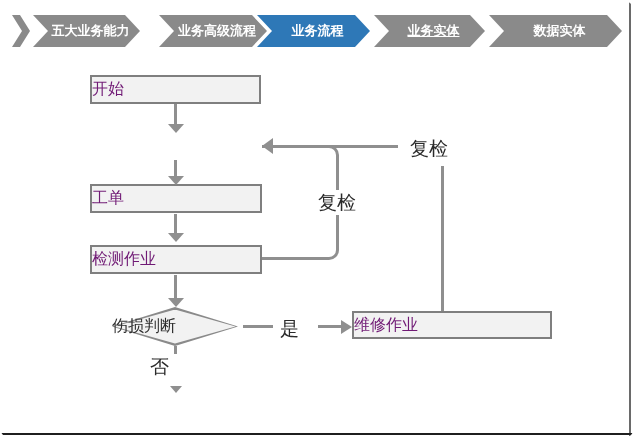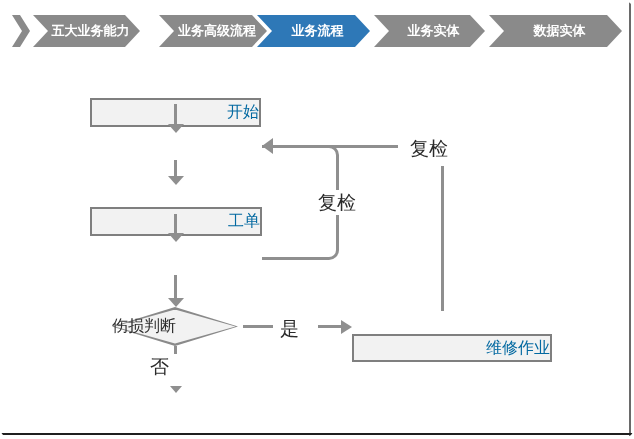--- a/index.html
+++ b/index.html
@@ -20,22 +20,22 @@
   }
   .chev.active { background:#2e78b7;text-align:center; }
   .chev-lead {
     position:absolute; top:15px; left:12px; width:18px; height:32px; background:#8a8a8a;
     clip-path:polygon(0 0, 8px 0, 100% 50%, 8px 100%, 0 100%, calc(100% - 8px) 50%);
   }
 
   
   .node {
     position:absolute; box-sizing:border-box; background:#f2f2f2;
-    border:2px solid #7f7f7f; display:flex; align-items:center; justify-content:flex-end;
-    font-size:16px; color:#0369a1;margin-top:23px;
+    border:2px solid #7f7f7f; display:flex; align-items:center; justify-content:flex-start;
+    font-size:16px; color:#701a75;
   }
   .line { position:absolute; background:#8f8f8f; }
   .tri  { position:absolute; width:0; height:0; }
   .tri-down  { border-left:8px solid transparent; border-right:8px solid transparent; border-top:9px solid #8f8f8f; }
   .tri-down-sm { border-left:6px solid transparent; border-right:6px solid transparent; border-top:7px solid #8f8f8f; }
   .tri-right { border-top:7px solid transparent; border-bottom:7px solid transparent; border-left:11px solid #8f8f8f; }
   .tri-left  { border-top:8px solid transparent; border-bottom:8px solid transparent; border-right:11px solid #8f8f8f; }
 
   .loop1 {
     position:absolute; left:262px; top:145px; width:77px; height:115px; box-sizing:border-box;
@@ -66,32 +66,35 @@
   <div class="chev-lead"></div>
   <div class="chev" style="left:33px;  width:107px;">
       <span>五大业务能力</span>
     </div>
   <div class="chev" style="left:159px; width:108px;">
       <span>业务高级流程</span>
     </div>
   <div class="chev active" style="left:257px; width:113px;">
       <span>业务流程</span>
     </div>
-  <div class="chev" style="left:374px; width:111px;">
+  <div class="chev" style="left:374px; width:111px;text-decoration:underline;">
       <span>业务实体</span>
     </div>
   <div class="chev" style="left:489px; width:133px;align-items:center;">
       <span>数据实体</span>
     </div>
 
   <div class="node" style="left:90px; top:75px;  width:171px; height:29px;">
       <span>开始</span>
     </div>
   <div class="node" style="left:90px; top:184px; width:172px; height:29px;">
       <span>工单</span>
+    </div>
+  <div class="node" style="left:90px; top:245px; width:172px; height:29px;">
+      <span>检测作业</span>
     </div>
   <div class="node" style="left:352px; top:311px; width:200px; height:28px;">
       <span>维修作业</span>
     </div>
 
   <div class="diamond-outer">
       <div class="diamond-inner"></div>
     </div>
   <div class="diamond-label">
       <span>伤损判断</span>

